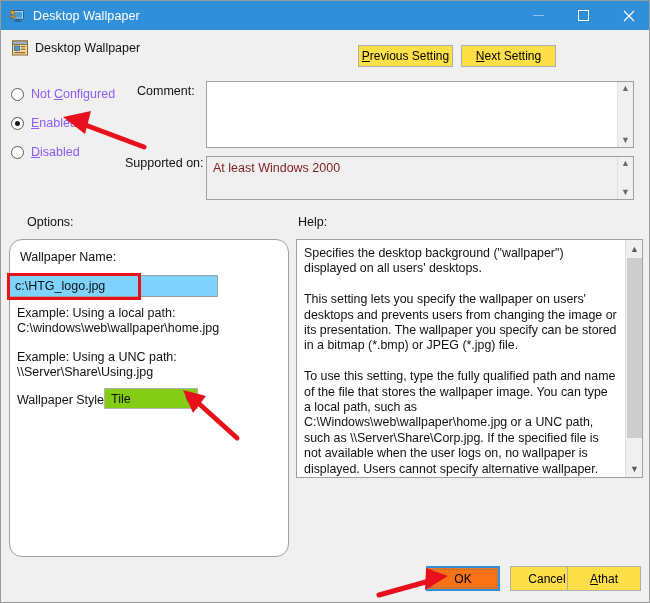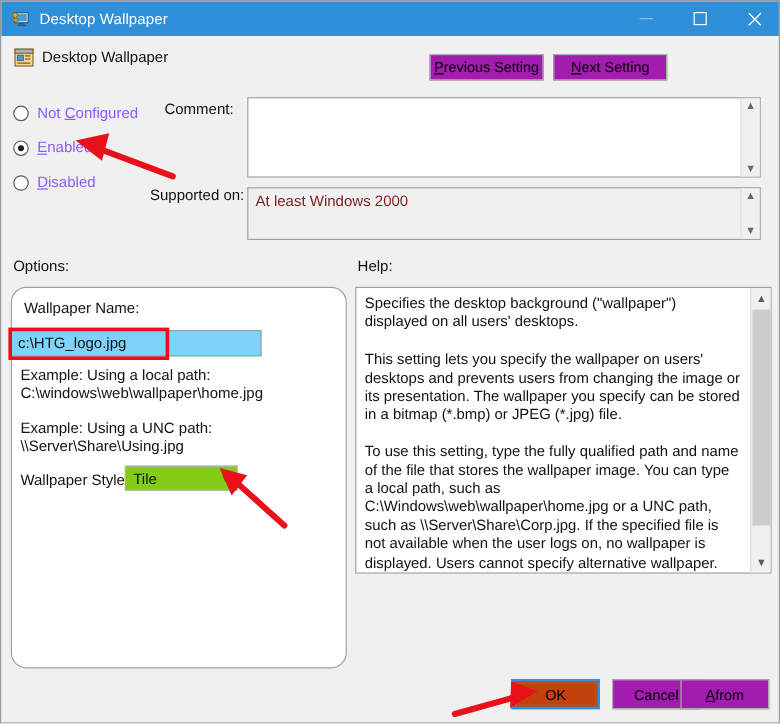--- a/index.html
+++ b/index.html
@@ -65,21 +65,21 @@
   .header-icon {
     position: absolute; left: 10px; top: 9px;
     width: 18px; height: 18px;
   }
   .header-title {
     position: absolute; left: 34px; top: 11px;
     font-size: 12.5px; color: #111111;
     white-space: nowrap;
   }
   .btn {
-    background: #a21caf;
+    background: #fde047;
     border: 1px solid #adadad;
     font-family: "Liberation Sans", sans-serif;
     font-size: 12px;
     color: #000000;
     display: flex; align-items: center; justify-content: center;
     padding: 0; cursor: default;
   }
   .btn u { text-decoration: underline; }
   .btn-prev { position: absolute; left: 357px; top: 44px; width: 95px; height: 22px; }
   .btn-next { position: absolute; left: 460px; top: 44px; width: 95px; height: 22px; }
@@ -132,21 +132,21 @@
     flex: none; width: 16px;
     background: #f0f0f0;
     border-left: 1px solid #e0e0e0;
     display: flex; flex-direction: column;
     align-items: center; justify-content: space-between;
     padding: 2px 0;
   }
   .vscroll .arrow { color: #6a6a6a; font-size: 9px; line-height: 1; }
 
   
-  .lbl-options { left: 10px; top: 214px; }
+  .lbl-options { left: 26px; top: 214px; }
   .lbl-help { left: 297px; top: 214px; }
 
   
   .panel {
     position: absolute;
     border: 1px solid #a0a0a0;
     background: #ffffff;
   }
   .options-panel { left: 8px; top: 238px; width: 280px; height: 318px; border-radius: 13px; }
 
@@ -215,21 +215,21 @@
   .help-scroll .sb-thumb {
     position: absolute; left: 1px; top: 18px;
     width: 15px; height: 180px;
     background: #cdcdcd;
   }
 
   
   .btn-ok {
     position: absolute; left: 425px; top: 565px;
     width: 74px; height: 25px;
-    background: #c2410c;
+    background: #f97316;
     border: 2px solid #2f8fd8;
   }
   .btn-ok .focus-ring {
     position: absolute; left: 1px; top: 1px; right: 1px; bottom: 1px;
     border: 1px dotted #7a7a7a;
   }
   .btn-cancel { position: absolute; left: 509px; top: 565px; width: 74px; height: 25px; }
   .btn-apply { position: absolute; left: 566px; top: 565px; width: 74px; height: 25px; }
 
   
@@ -368,21 +368,21 @@
   </div>
 
   <div class="btn btn-ok">
     <span class="focus-ring"></span>
     <span>OK</span>
   </div>
   <div class="btn btn-cancel">
     <span>Cancel</span>
   </div>
   <div class="btn btn-apply">
-    <span><u>A</u><span>from</span></span>
+    <span><u>A</u><span>that</span></span>
   </div>
 
   <div class="anno-rect anno-input-rect"></div>
 
   <svg class="anno-svg">
 
     <g>
       <line x1="143" y1="146" x2="79" y2="122" stroke="#e8101b" stroke-width="5" stroke-linecap="round"></line>
       <polygon points="62,116 90,110 84,133" fill="#e8101b"></polygon>
     </g>

